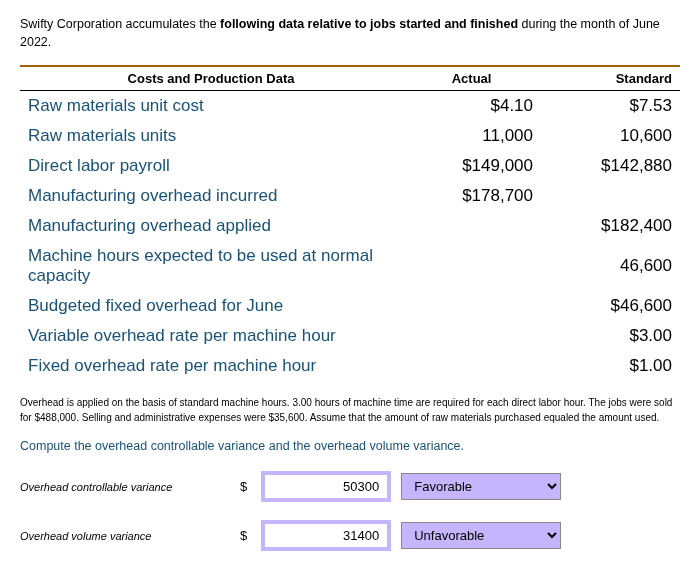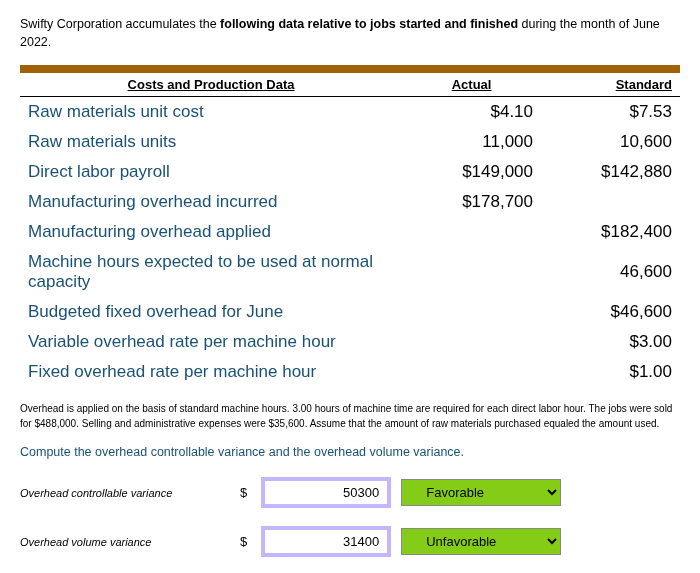--- a/index.html
+++ b/index.html
@@ -27,23 +27,22 @@
     table {
       width: 100%;
       border-collapse: collapse;
       margin-bottom: 14px;
     }
     .table-header-row th {
       font-weight: bold;
       font-size: 13px;
       padding: 4px 8px;
       text-align: center;
-      border-top: 8px solid #a16207;
+      border-top: 2px solid #a16207;
       border-bottom: 1px solid #000;
-      text-decoration: underline;
     }
     .table-header-row th:first-child {
       text-align: center;
     }
     .data-row td {
       padding: 5px 8px;
       font-size: 17px;
       vertical-align: middle;
     }
     .data-row td:first-child {
@@ -87,24 +86,24 @@
     .variance-input {
       border: 4px solid #c4b5fd;
       padding: 4px 8px;
       font-size: 13px;
       width: 130px;
       text-align: right;
       outline: none;
     }
     .variance-select {
       border: 1px solid #888;
-      padding: 4px 20px;
+      padding: 4px 8px;
       font-size: 13px;
       width: 160px;
-      background: #84cc16;
+      background: #c4b5fd;
       cursor: pointer;
       appearance: auto;
     }
     .actual-header {
       text-align: right;
     }
     .standard-header {
       text-align: right !important;
     }
   </style>

